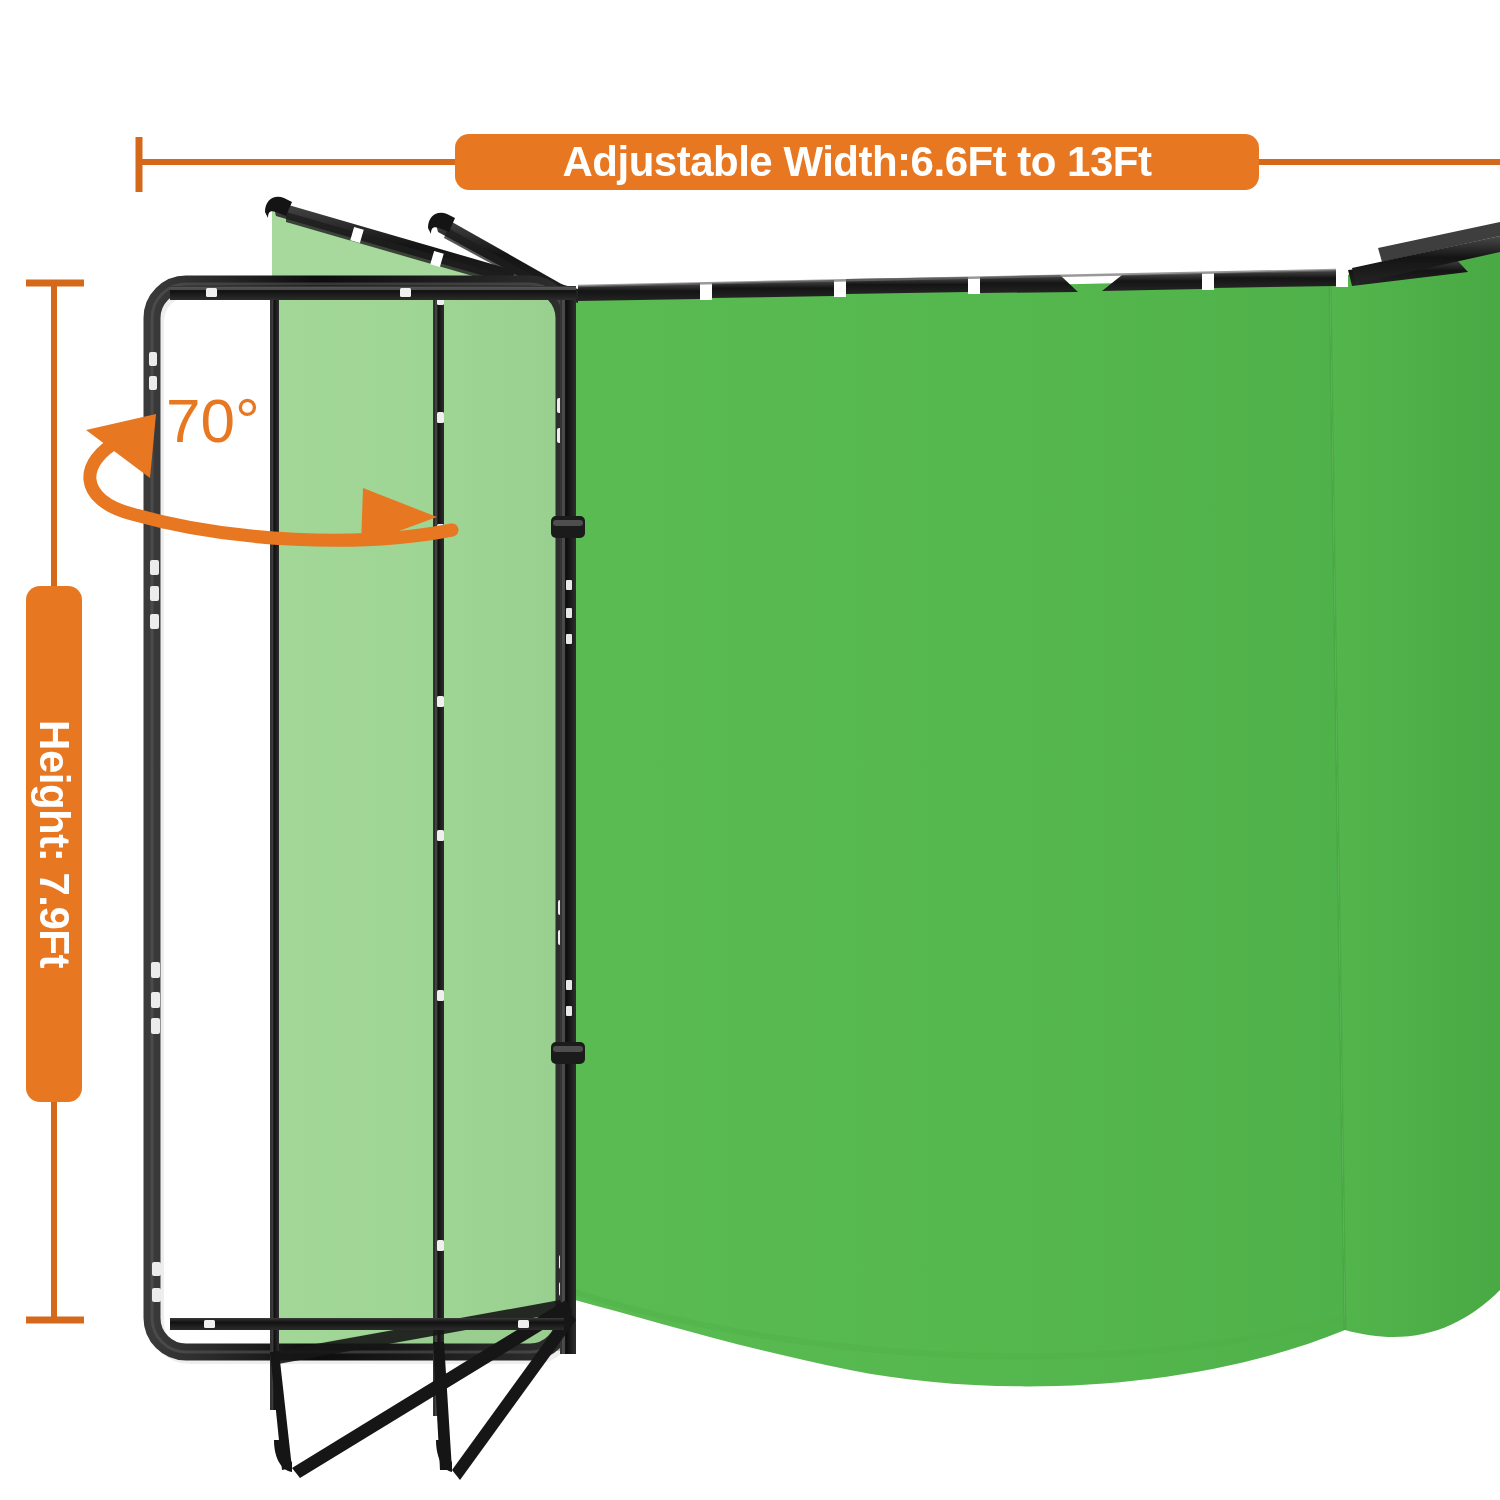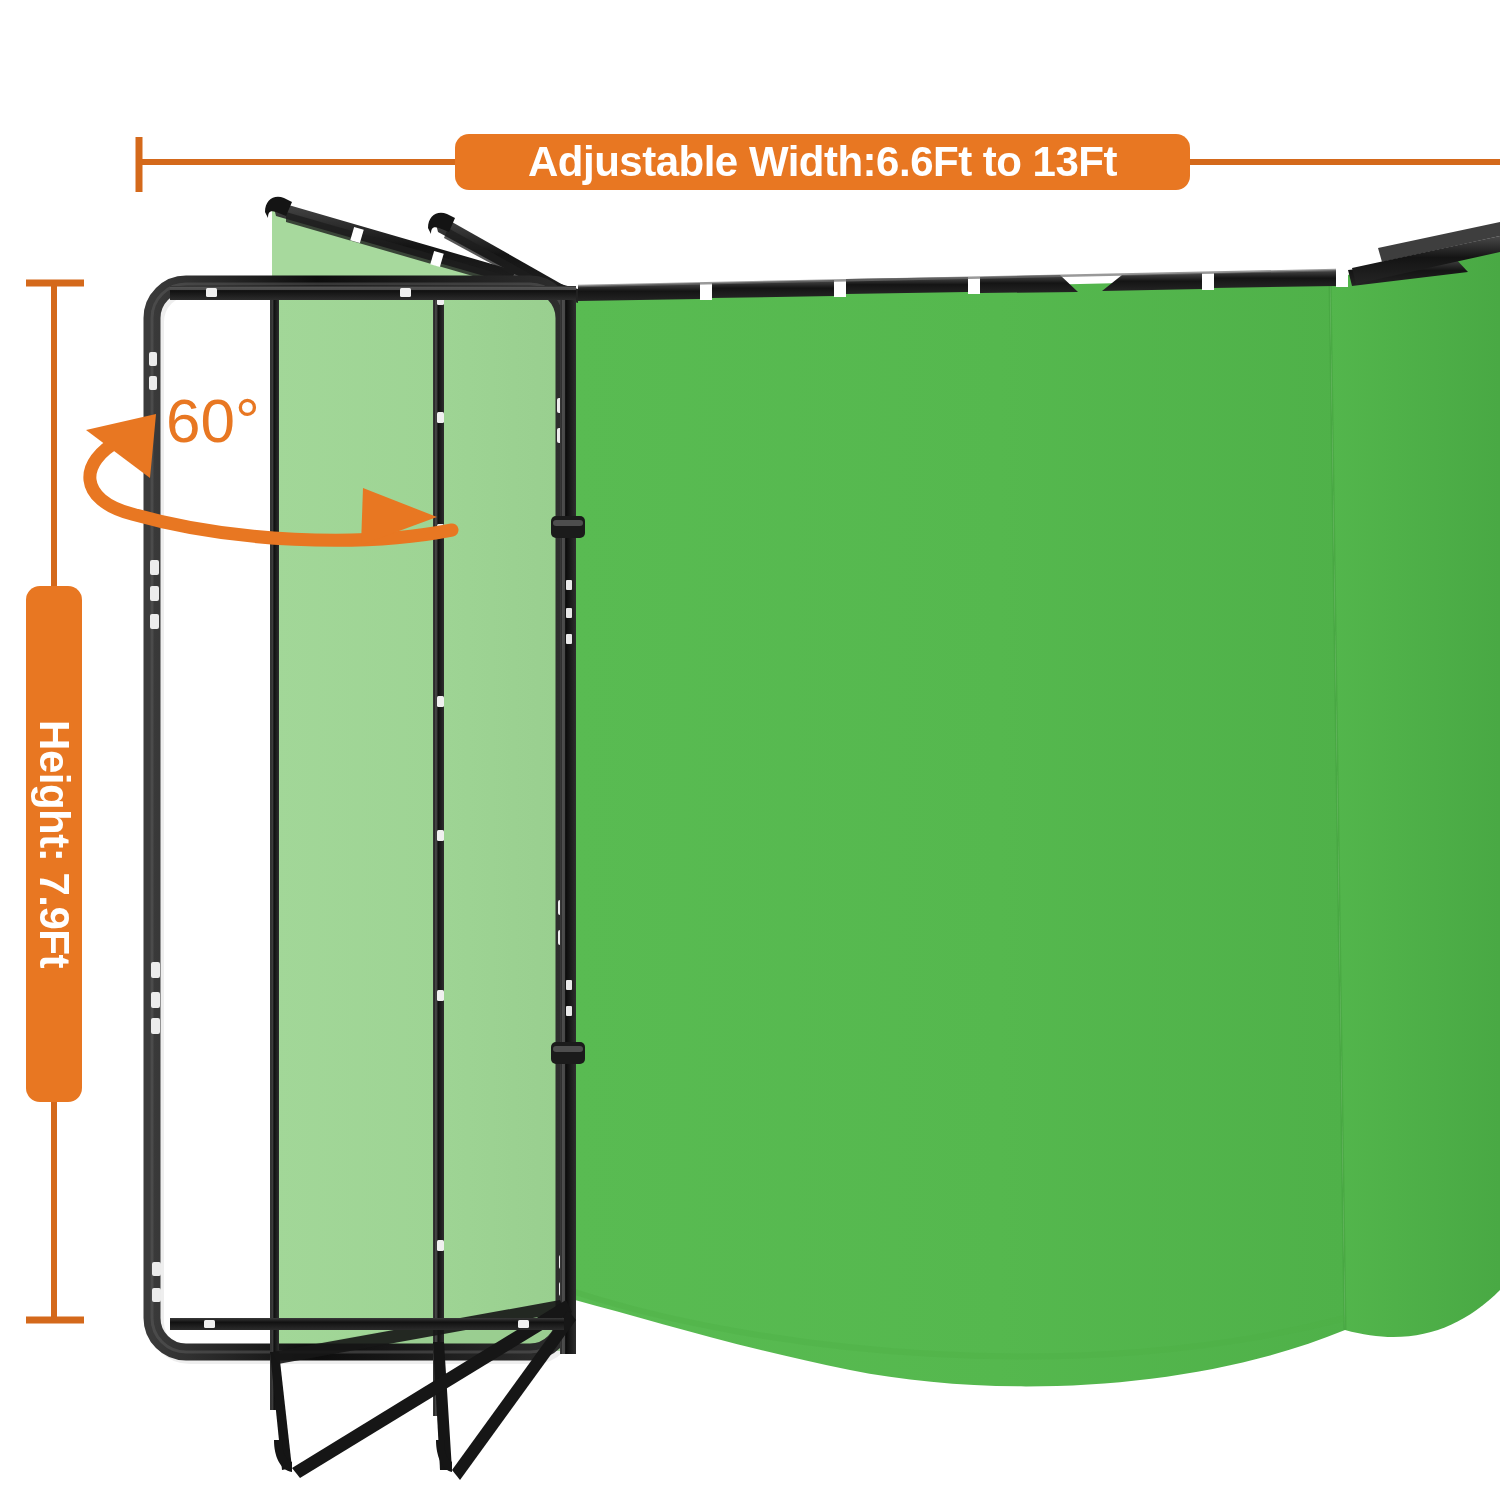--- a/index.html
+++ b/index.html
@@ -29,21 +29,21 @@
     display: flex;
     align-items: center;
     justify-content: center;
     box-sizing: border-box;
     letter-spacing: -0.5px;
     white-space: nowrap;
   }
   #width-label {
     left: 455px;
     top: 134px;
-    width: 735px;
+    width: 804px;
     height: 56px;
     border-radius: 14px;
     font-size: 42px;
   }
   #height-label {
     left: 26px;
     top: 586px;
     width: 56px;
     height: 516px;
     border-radius: 14px;
@@ -301,15 +301,15 @@
   </svg>
 
   <div class="dim-label" id="width-label">
     <span>Adjustable Width:6.6Ft to 13Ft</span>
   </div>
 
   <div class="dim-label" id="height-label">
     <span class="vtext">Height: 7.9Ft</span>
   </div>
 
-  <div id="angle-label">60°</div>
+  <div id="angle-label">70°</div>
 
 </div>
 
 </body></html>

